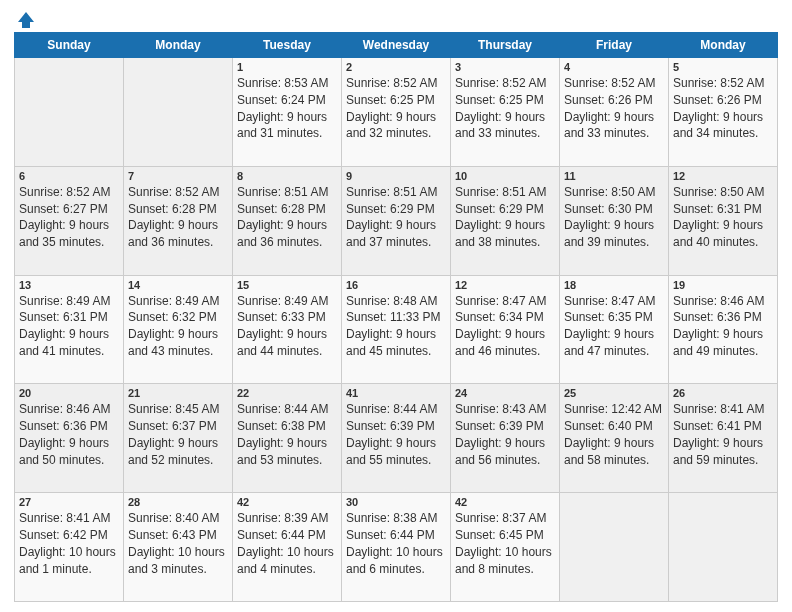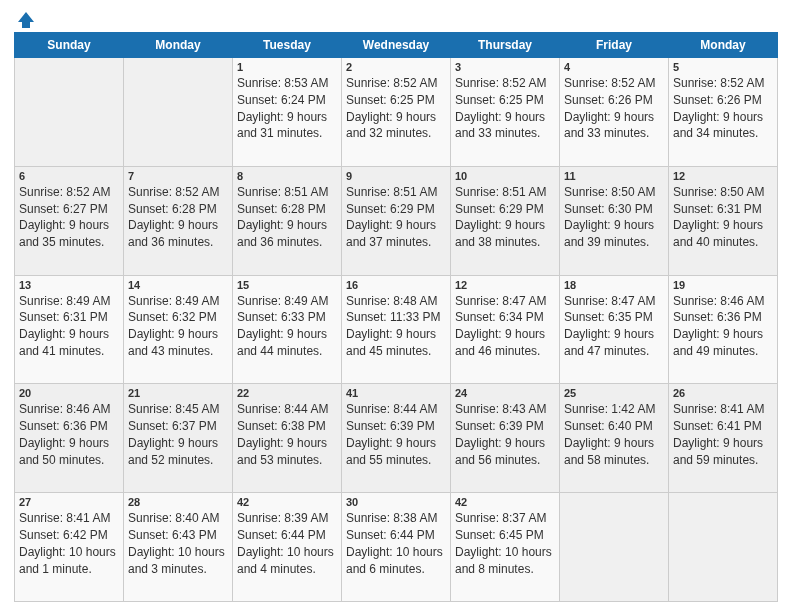--- a/index.html
+++ b/index.html
@@ -284,21 +284,21 @@
 Daylight: 9 hours and 55 minutes.</div>
           </td>
           <td>
             <span class="day-number">24</span>
             <div class="day-info" style="white-space: pre-line;">Sunrise: 8:43 AM
 Sunset: 6:39 PM
 Daylight: 9 hours and 56 minutes.</div>
           </td>
           <td>
             <span class="day-number">25</span>
-            <div class="day-info" style="white-space: pre-line;">Sunrise: 1:42 AM
+            <div class="day-info" style="white-space: pre-line;">Sunrise: 12:42 AM
 Sunset: 6:40 PM
 Daylight: 9 hours and 58 minutes.</div>
           </td>
           <td>
             <span class="day-number">26</span>
             <div class="day-info" style="white-space: pre-line;">Sunrise: 8:41 AM
 Sunset: 6:41 PM
 Daylight: 9 hours and 59 minutes.</div>
           </td>
         </tr>

